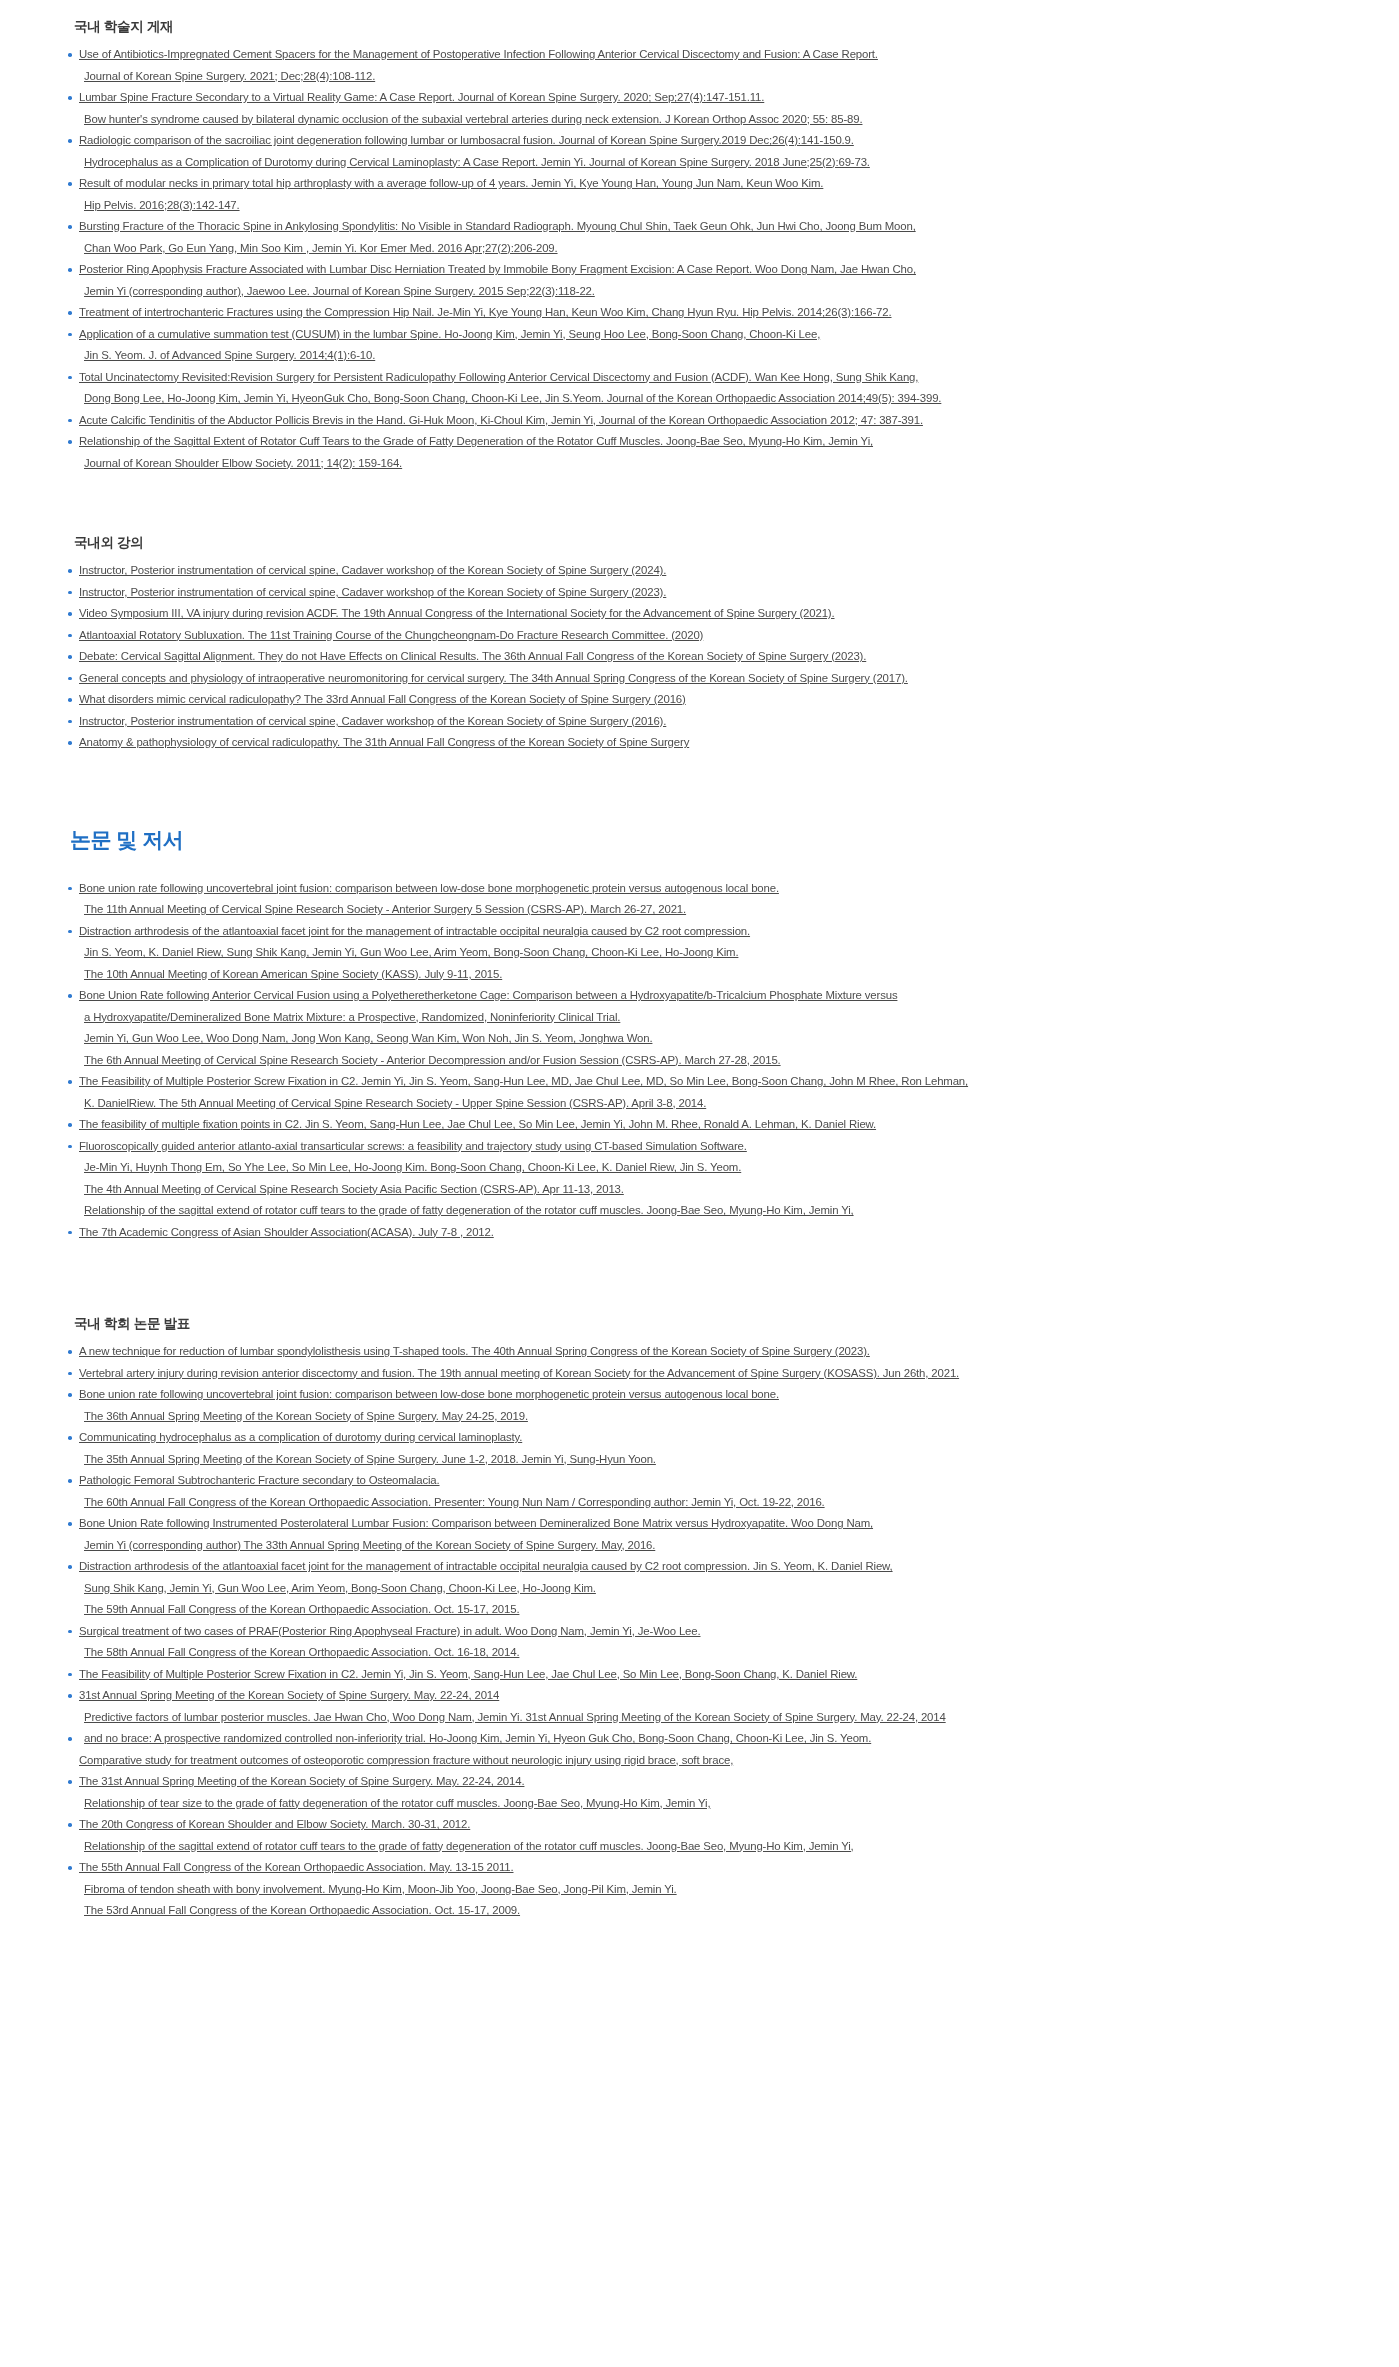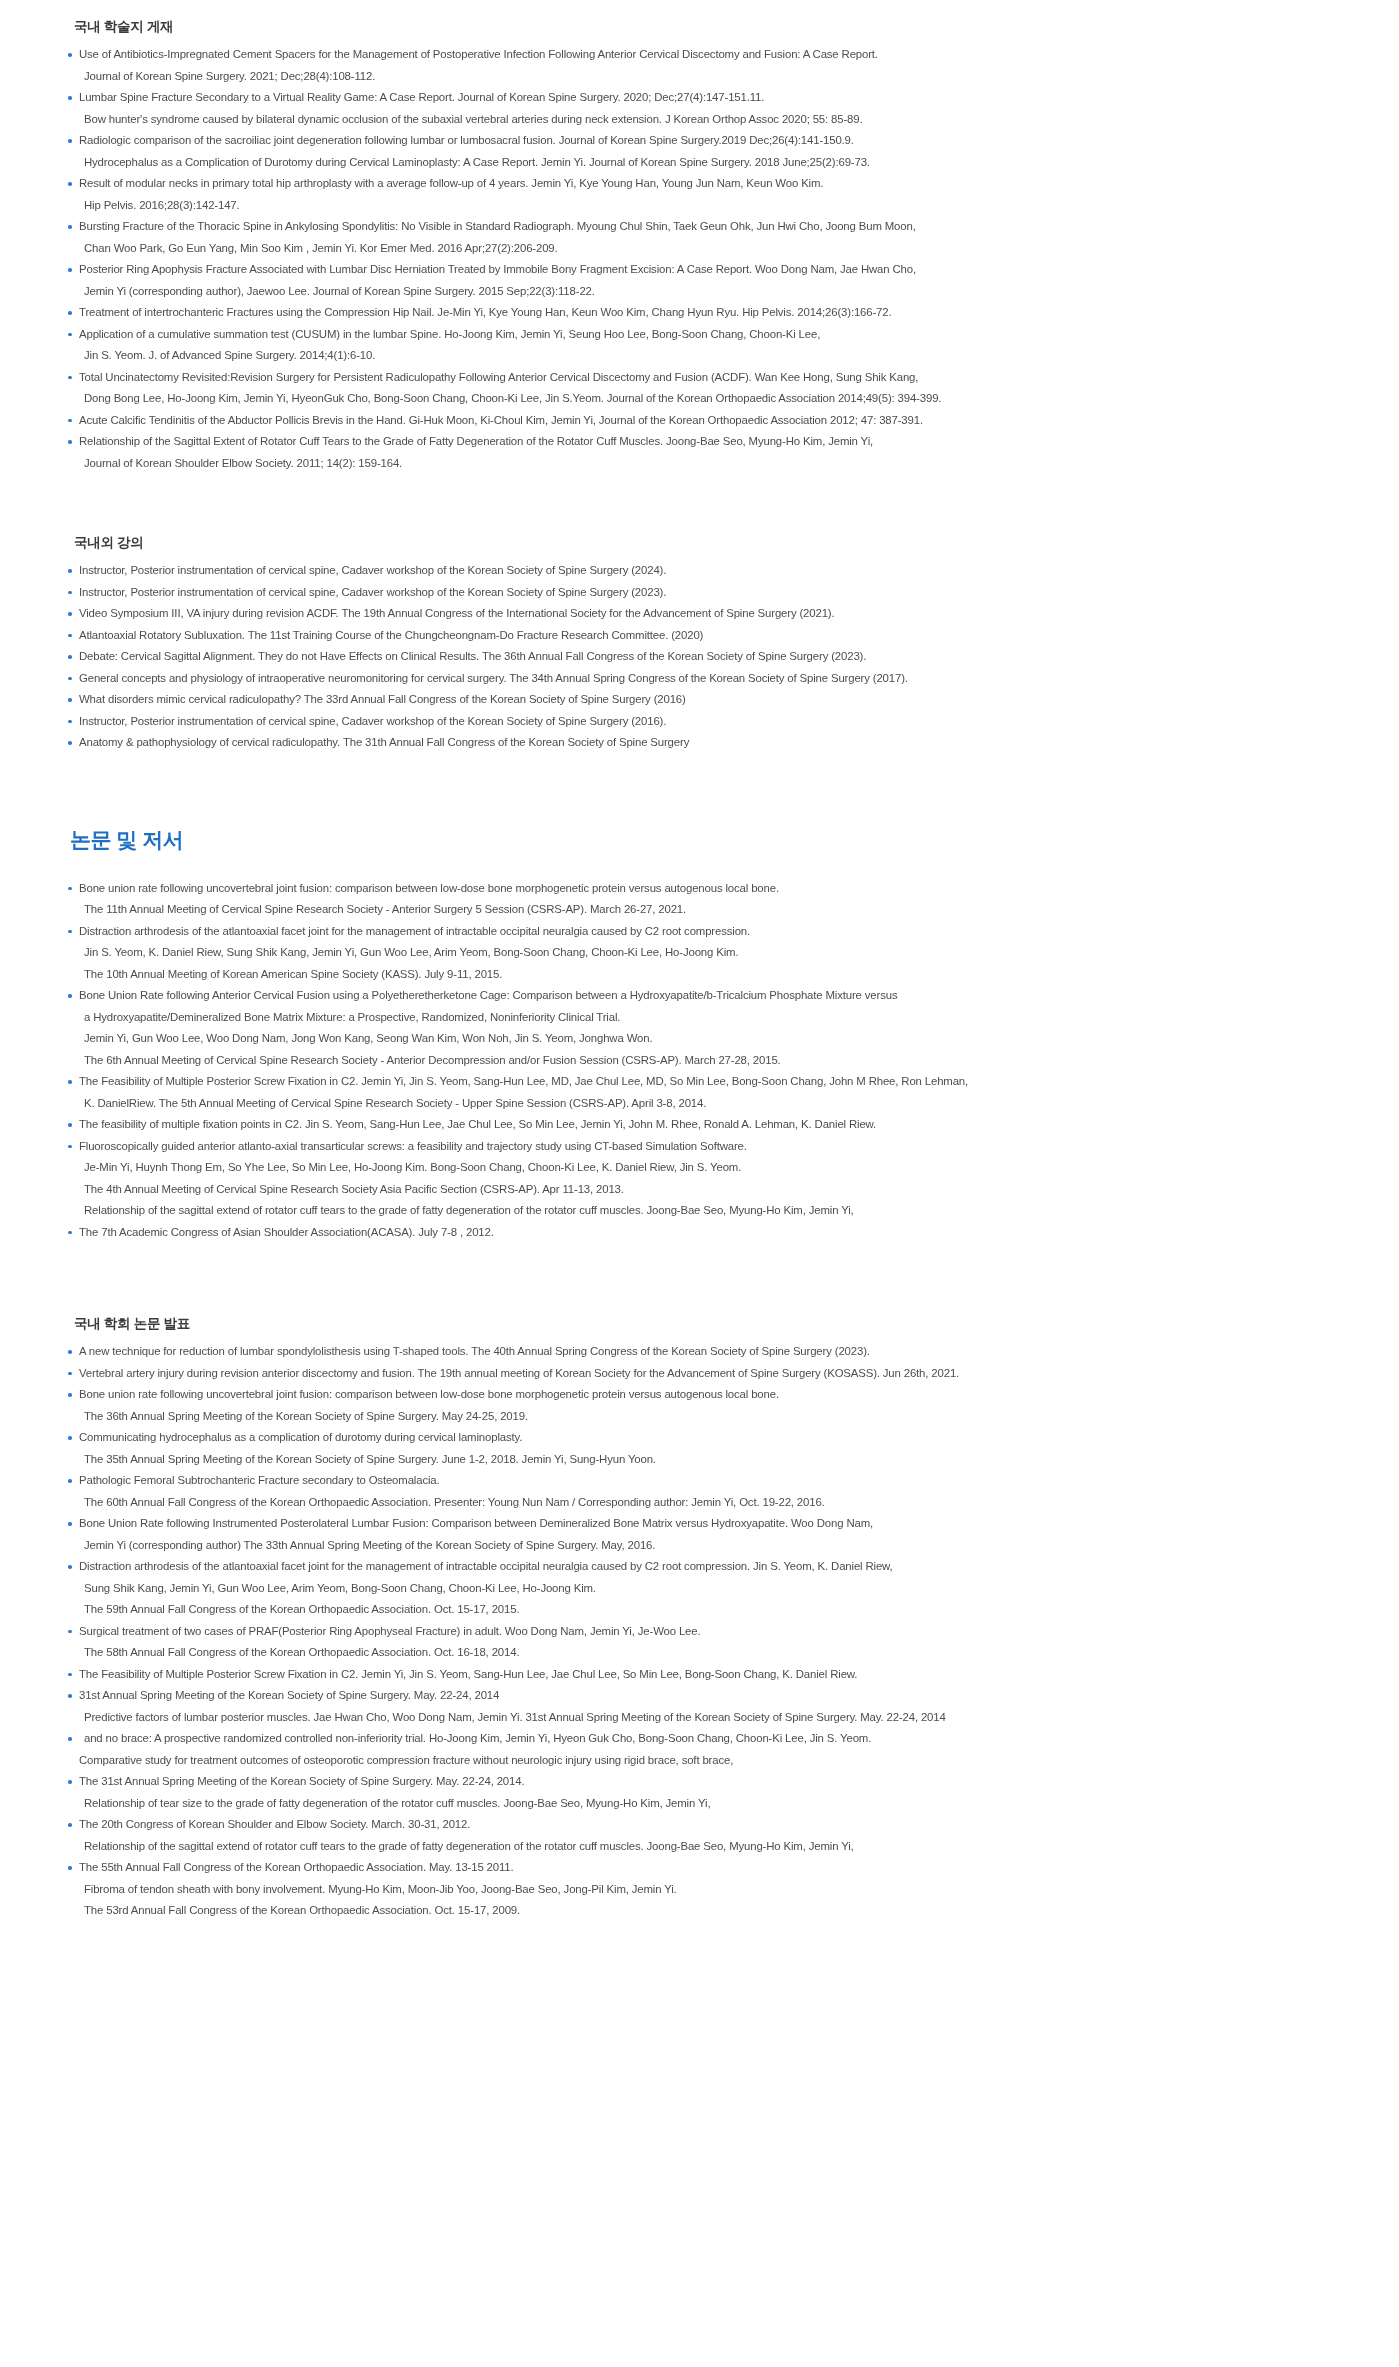--- a/index.html
+++ b/index.html
@@ -39,20 +39,21 @@
   
   ul.ref-list {
     list-style: none;
     margin: 0;
     padding: 0;
   }
   ul.ref-list > li {
     position: relative;
     padding-left: 13px;
     margin: 0 0 0 6px;
+    text-decoration: underline;
   }
   ul.ref-list > li::before {
     content: "";
     position: absolute;
     left: 2px;
     top: 9px;
     width: 3.5px;
     height: 3.5px;
     background: #2f7ad0;
     border-radius: 50%;
@@ -79,21 +80,21 @@
 <div class="page">
   <div id="content-root">
       <div class="block">
         <div class="sub-head">국내 학술지 게재</div>
         <ul class="ref-list">
           <li>
             <div class="ln">Use of Antibiotics-Impregnated Cement Spacers for the Management of Postoperative Infection Following Anterior Cervical Discectomy and Fusion: A Case Report.</div>
             <div class="ln cont">Journal of Korean Spine Surgery. 2021; Dec;28(4):108-112.</div>
           </li>
           <li>
-            <div class="ln">Lumbar Spine Fracture Secondary to a Virtual Reality Game: A Case Report. Journal of Korean Spine Surgery. 2020; Dec;27(4):147-151.11.</div>
+            <div class="ln">Lumbar Spine Fracture Secondary to a Virtual Reality Game: A Case Report. Journal of Korean Spine Surgery. 2020; Sep;27(4):147-151.11.</div>
             <div class="ln cont">Bow hunter's syndrome caused by bilateral dynamic occlusion of the subaxial vertebral arteries during neck extension. J Korean Orthop Assoc 2020; 55: 85-89.</div>
           </li>
           <li>
             <div class="ln">Radiologic comparison of the sacroiliac joint degeneration following lumbar or lumbosacral fusion. Journal of Korean Spine Surgery.2019 Dec;26(4):141-150.9.</div>
             <div class="ln cont">Hydrocephalus as a Complication of Durotomy during Cervical Laminoplasty: A Case Report. Jemin Yi. Journal of Korean Spine Surgery. 2018 June;25(2):69-73.</div>
           </li>
           <li>
             <div class="ln">Result of modular necks in primary total hip arthroplasty with a average follow-up of 4 years. Jemin Yi, Kye Young Han, Young Jun Nam, Keun Woo Kim.</div>
             <div class="ln cont">Hip Pelvis. 2016;28(3):142-147.</div>
           </li>

